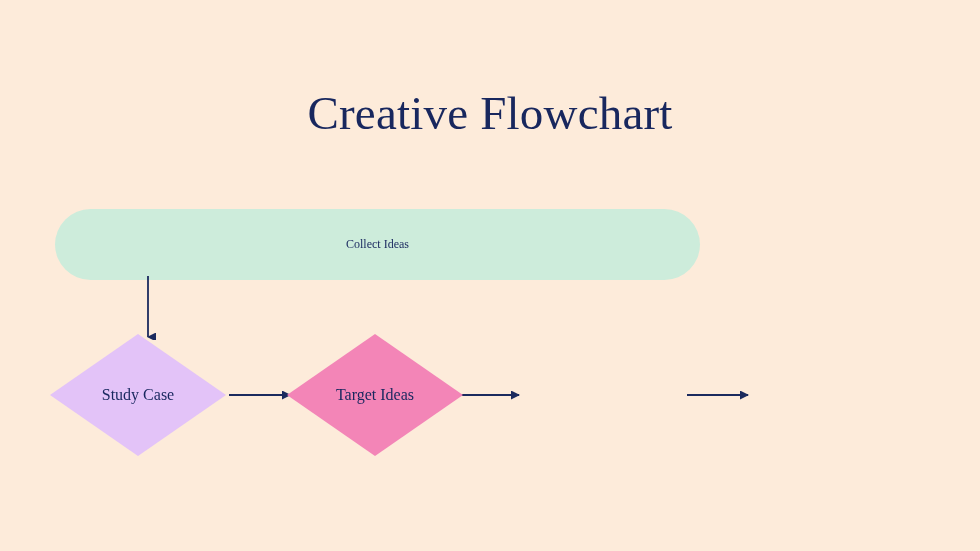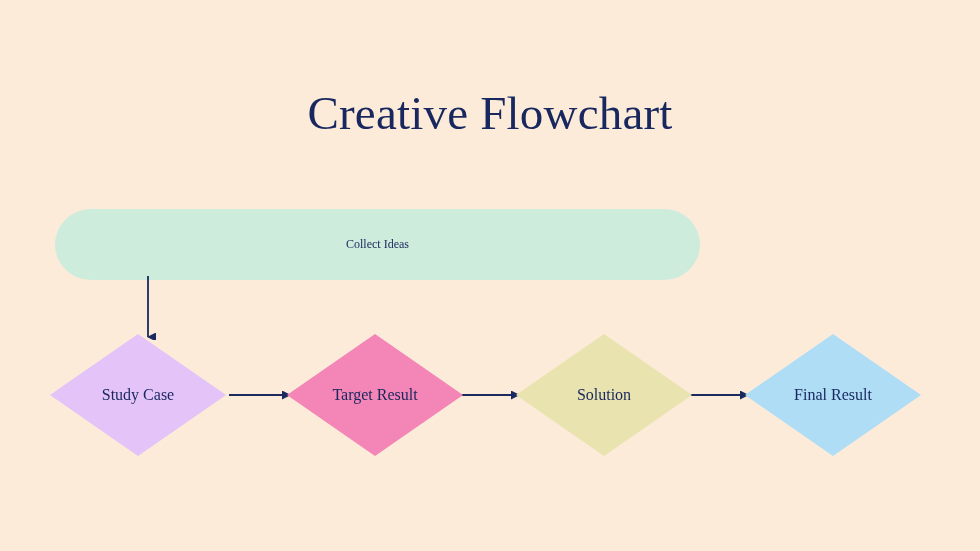--- a/index.html
+++ b/index.html
@@ -160,30 +160,18 @@
     <svg class="diamond-shape" viewBox="0 0 176 122" width="176" height="122">
       <polygon class="diamond-poly" points="88,0 176,61 88,122 0,61" fill="#e3c3f8"></polygon>
     </svg>
     <span class="diamond-label" style="color: rgb(24, 39, 94);">Study Case</span>
   </div>
 
   <div class="diamond-wrap d1">
     <svg class="diamond-shape" viewBox="0 0 176 122" width="176" height="122">
       <polygon class="diamond-poly" points="88,0 176,61 88,122 0,61" fill="#f385b7"></polygon>
     </svg>
-    <span class="diamond-label" style="color: rgb(24, 39, 94);">Target Result</span>
+    <span class="diamond-label" style="color: rgb(24, 39, 94);">Target Ideas</span>
   </div>
 
-  <div class="diamond-wrap d2">
-    <svg class="diamond-shape" viewBox="0 0 176 122" width="176" height="122">
-      <polygon class="diamond-poly" points="88,0 176,61 88,122 0,61" fill="#e8e3af"></polygon>
-    </svg>
-    <span class="diamond-label" style="color: rgb(24, 39, 94);">Solution</span>
-  </div>
 
-  <div class="diamond-wrap d3">
-    <svg class="diamond-shape" viewBox="0 0 176 122" width="176" height="122">
-      <polygon class="diamond-poly" points="88,0 176,61 88,122 0,61" fill="#aeddf5"></polygon>
-    </svg>
-    <span class="diamond-label" style="color: rgb(24, 39, 94);">Final Result</span>
-  </div>
 
 </div>
 
 </body></html>

